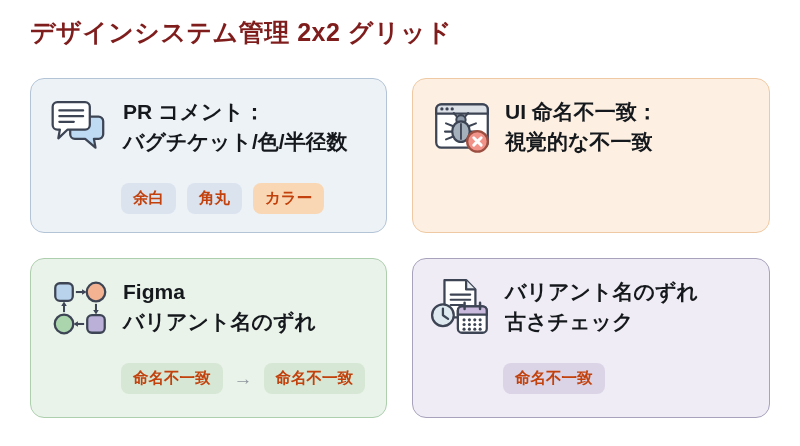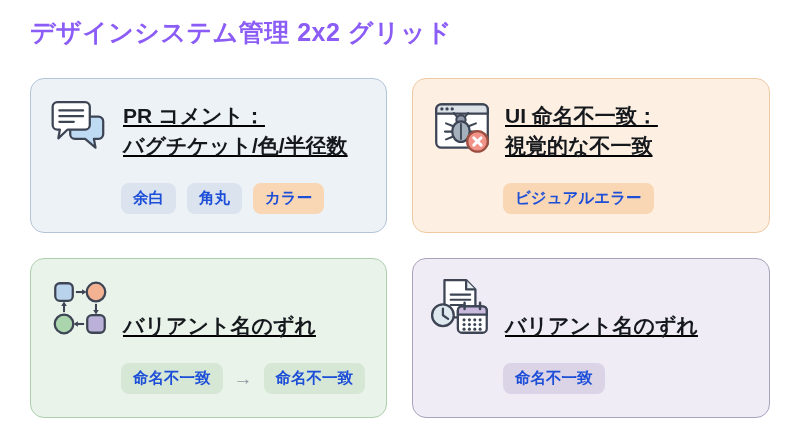--- a/index.html
+++ b/index.html
@@ -5,54 +5,54 @@
   * { margin: 0; padding: 0; box-sizing: border-box; }
   html, body { background: #ffffff; }
   body {
     width: 800px; height: 446px;
     font-family: "Liberation Sans", "DejaVu Sans", sans-serif;
     position: relative; overflow: hidden;
   }
   .canvas { position: absolute; inset: 0; }
   .page-title {
     position: absolute; left: 30px; top: 16px;
-    font-size: 25px; font-weight: 700; color: #8b5cf6;
+    font-size: 25px; font-weight: 700; color: #7f1d1d;
     letter-spacing: 0.5px; white-space: nowrap;
   }
   .grid {
     position: absolute; left: 30px; top: 78px;
     display: grid;
     grid-template-columns: 357px 358px;
     grid-template-rows: 155px 160px;
     gap: 25px 25px;
   }
   .card {
     border-radius: 14px;
     border: 1.5px solid transparent;
     padding: 16px 16px 0 16px;
   }
   .card--blue   { background: #edf2f7; border-color: #b4c4d7; }
   .card--orange { background: #fdf0e2; border-color: #efc9a3; }
   .card--green  { background: #eaf3ea; border-color: #adcfae; }
   .card--purple { background: #efecf5; border-color: #a8a2bc; }
 
-  .card-head { display: flex; align-items: flex-end; text-decoration: underline; }
+  .card-head { display: flex; align-items: flex-start; }
   .icon { width: 66px; height: 66px; flex: 0 0 66px; margin-right: 10px; display: block; }
   .icon svg { display: block; }
   .card-title { font-size: 21px; font-weight: 700; color: #15181c; line-height: 30px; padding-top: 2px; }
   .card-title span { display: block; white-space: nowrap; }
 
   .chips {
     margin-left: 74px; margin-top: 22px;
     display: flex; align-items: center; gap: 11px;
   }
   .chip {
     display: inline-block;
     padding: 5px 12px; border-radius: 8px;
-    font-size: 15.5px; font-weight: 700; color: #1d4ed8;
+    font-size: 15.5px; font-weight: 700; color: #c2410c;
     white-space: nowrap;
   }
   .chip--blue   { background: #dae3ee; }
   .chip--orange { background: #f9d7b4; }
   .chip--green  { background: #d6e8d5; }
   .chip--purple { background: #dbd4e6; }
   .chip-arrow { font-size: 19px; font-weight: 700; color: #8f959e; }
 </style>
 </head>
 <body>
@@ -100,23 +100,20 @@
             <path d="M31 27.5 v16" stroke="#3d4555" stroke-width="1.8" fill="none"></path>
             <circle cx="47" cy="45" r="10" fill="#f29389" stroke="#9c4f41" stroke-width="2.2"></circle>
             <path d="M43.4 41.4 l7.2 7.2 M50.6 41.4 l-7.2 7.2" stroke="#ffffff" stroke-width="2.8" stroke-linecap="round" fill="none"></path>
           </svg>
         </span>
         <h2 class="card-title">
           <span>UI 命名不一致：</span>
           <span>視覚的な不一致</span>
         </h2>
       </div>
-      <div class="chips">
-        <span class="chip chip--orange">ビジュアルエラー</span>
-      </div>
     </section>
 
     <section class="card card--green">
       <div class="card-head">
         <span class="icon">
           <svg width="66" height="66" viewBox="0 0 64 64" aria-hidden="true">
             <rect x="8" y="8" width="17" height="17" rx="4.5" fill="#b9d3ec" stroke="#3d4555" stroke-width="2.2"></rect>
             <circle cx="47.5" cy="16.5" r="9" fill="#f3b393" stroke="#3d4555" stroke-width="2.2"></circle>
             <circle cx="16.5" cy="47.5" r="9" fill="#abd5ac" stroke="#3d4555" stroke-width="2.2"></circle>
             <rect x="39" y="39" width="17" height="17" rx="4.5" fill="#bab0d8" stroke="#3d4555" stroke-width="2.2"></rect>
@@ -124,20 +121,21 @@
             <path d="M34 13.8 L38.3 16.5 L34 19.2 z" fill="#3d4555"></path>
             <path d="M47.5 28 v6.5" stroke="#3d4555" stroke-width="2" fill="none"></path>
             <path d="M44.8 34 L47.5 38.3 L50.2 34 z" fill="#3d4555"></path>
             <path d="M36 47.5 h-6.5" stroke="#3d4555" stroke-width="2" fill="none"></path>
             <path d="M30 44.8 L25.7 47.5 L30 50.2 z" fill="#3d4555"></path>
             <path d="M16.5 36 v-6.5" stroke="#3d4555" stroke-width="2" fill="none"></path>
             <path d="M13.8 30 L16.5 25.7 L19.2 30 z" fill="#3d4555"></path>
           </svg>
         </span>
         <h2 class="card-title">
+          <span>Figma</span>
           <span>バリアント名のずれ</span>
         </h2>
       </div>
       <div class="chips">
         <span class="chip chip--green">命名不一致</span>
         <span class="chip-arrow">→</span>
         <span class="chip chip--green">命名不一致</span>
       </div>
     </section>
 
@@ -164,20 +162,21 @@
                 <circle cx="49.6" cy="48" r="1.5"></circle>
               <circle cx="34" cy="52.5" r="1.5"></circle>
                 <circle cx="39.2" cy="52.5" r="1.5"></circle>
                 <circle cx="44.4" cy="52.5" r="1.5"></circle>
                 <circle cx="49.6" cy="52.5" r="1.5"></circle>
             </g>
           </svg>
         </span>
         <h2 class="card-title">
           <span>バリアント名のずれ</span>
+          <span>古さチェック</span>
         </h2>
       </div>
       <div class="chips">
         <span class="chip chip--purple">命名不一致</span>
       </div>
     </section>
 
   </div>
 </div>
 

